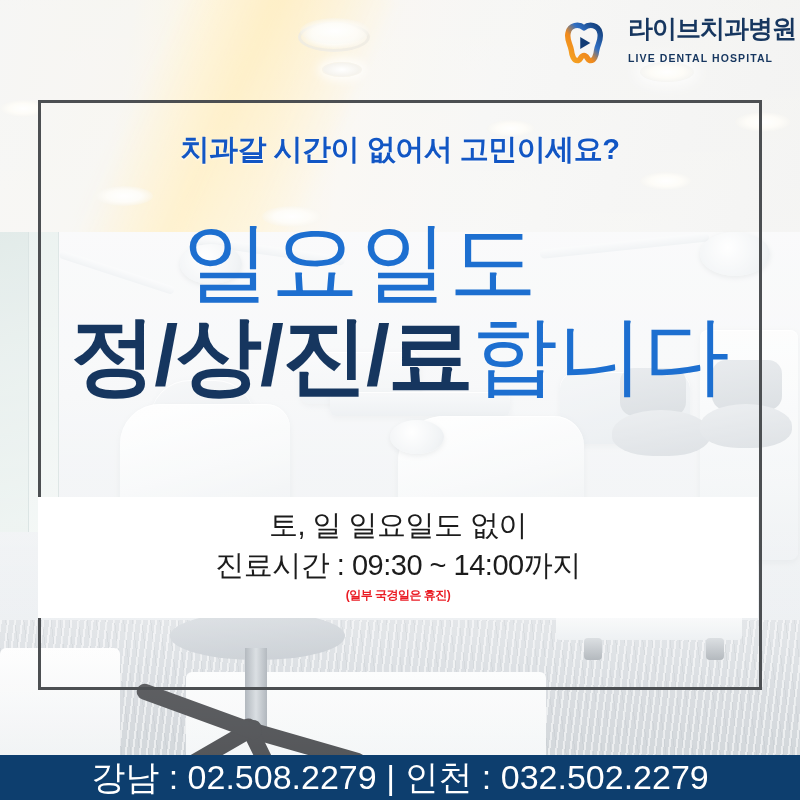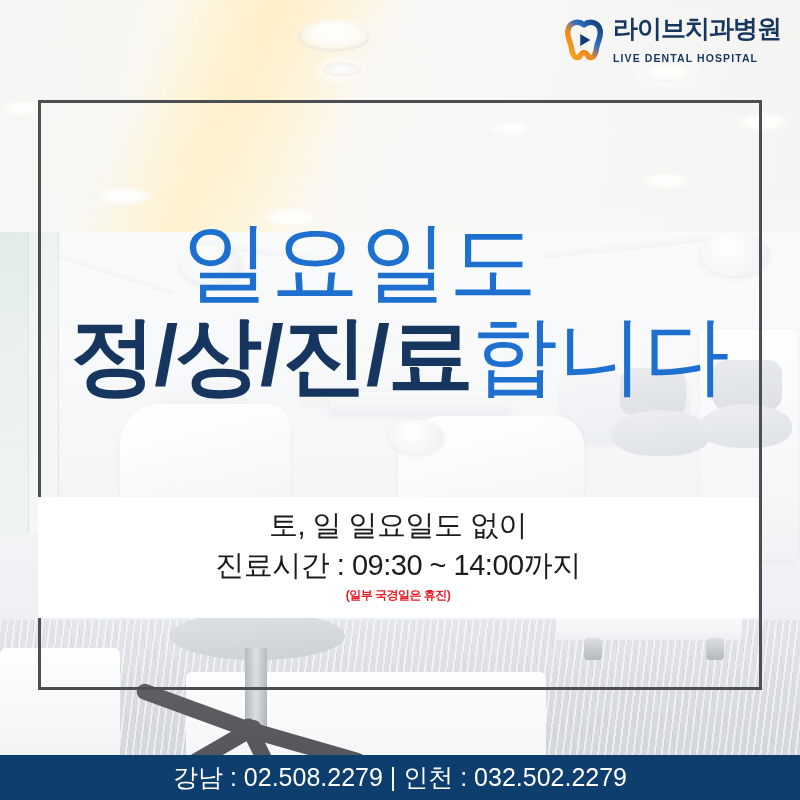--- a/index.html
+++ b/index.html
@@ -255,31 +255,31 @@
   .bottombar {
     position: absolute;
     left: 0; top: 755px; width: 800px; height: 45px;
     background: #0d3e6e;
     display: flex;
     align-items: center;
     justify-content: center;
   }
   .bottombar .phones {
     color: #ffffff;
-    font-size: 25px;
+    font-size: 34px;
     letter-spacing: 0px;
   }
 
   
   .logo {
     position: absolute;
     left: 563px; top: 16px;
     display: flex;
-    align-items: center;
-    gap: 8px;
+    align-items: flex-end;
+    gap: 23px;
   }
   .logo .mark { width: 42px; height: 42px; display: block; }
   .logo .words { display: flex; flex-direction: column; line-height: 1; }
   .logo .ko {
     font-size: 25px; font-weight: bold; color: #16365f; letter-spacing: -1px;
   }
   .logo .en {
     font-size: 10.5px; font-weight: bold; color: #16365f;
     letter-spacing: 1.1px; margin-top: 12px;
   }
@@ -363,20 +363,21 @@
       <path d="M41 36 L65 50 L41 64 Z" fill="#123c75"></path>
     </svg>
     <span class="words">
       <span class="ko">라이브치과병원</span>
       <span class="en">LIVE DENTAL HOSPITAL</span>
     </span>
   </div>
 
   <div class="frame"></div>
 
+  <div class="headline">치과갈 시간이 없어서 고민이세요?</div>
 
   <div class="bigline1">일요일도</div>
   <div class="bigline2">
     <span class="strong">정/상/진/료</span><span class="light">합니다</span>
   </div>
 
   <div class="infobox">
     <div class="infoline">토, 일 일요일도 없이</div>
     <div class="infoline">진료시간 : 09:30 ~ 14:00까지</div>
     <div class="infonote">(일부 국경일은 휴진)</div>

